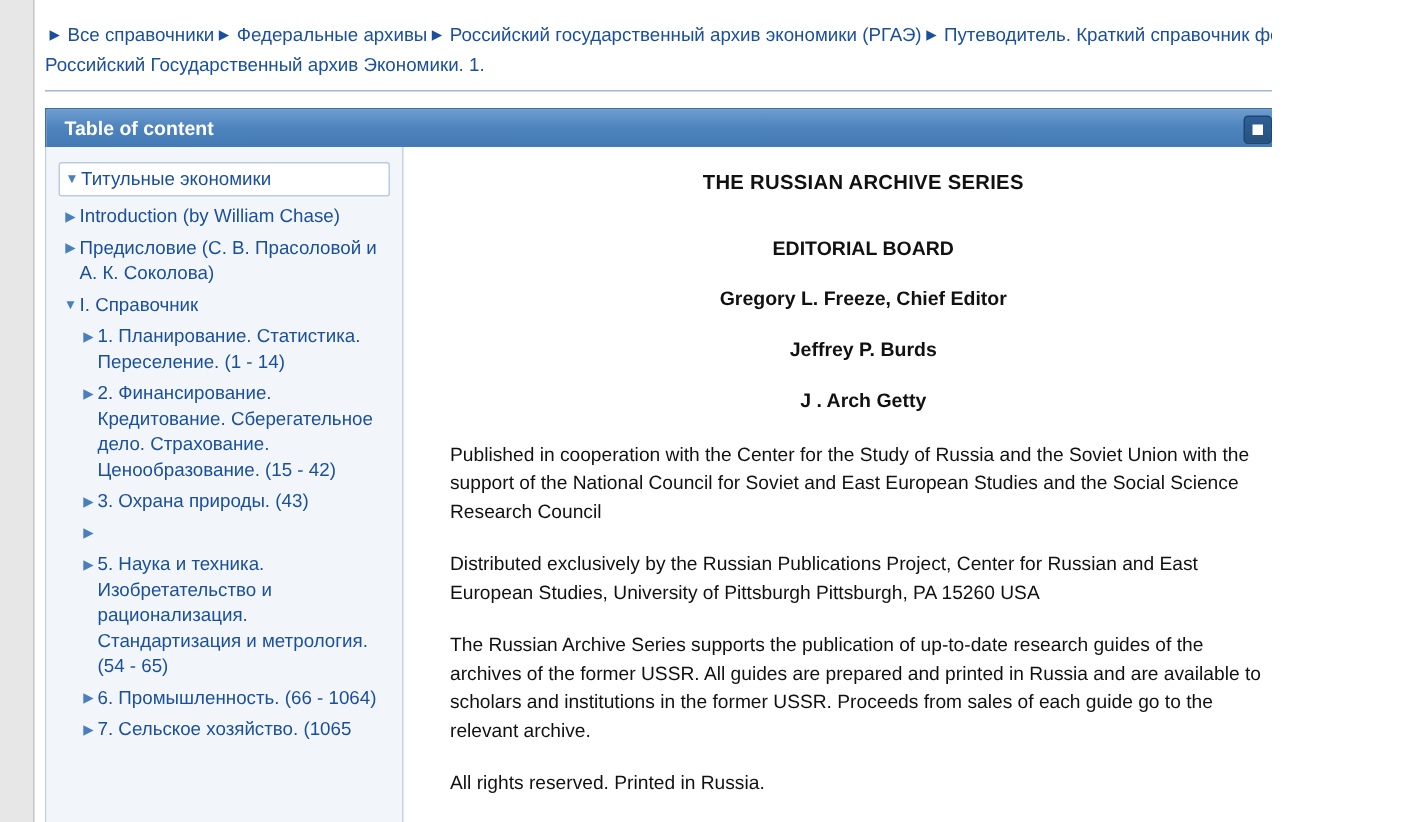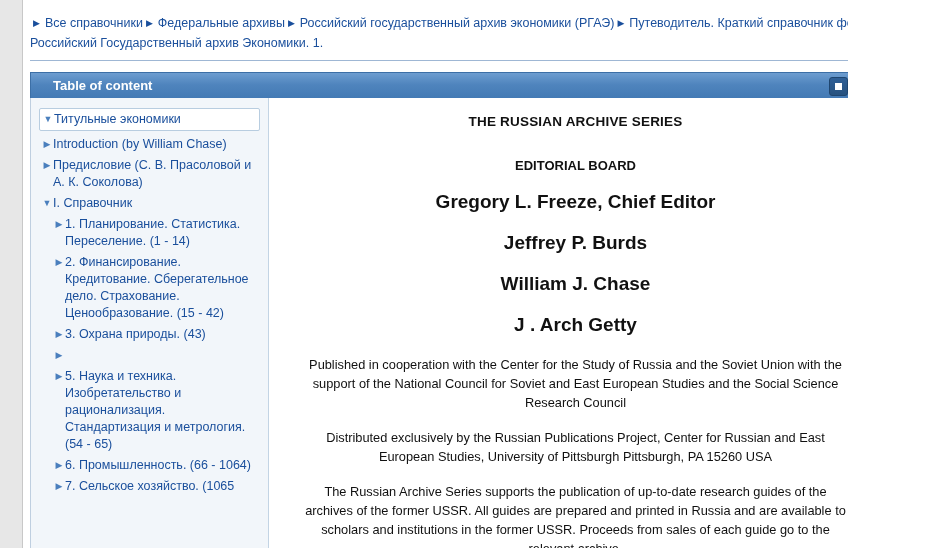--- a/index.html
+++ b/index.html
@@ -65,21 +65,21 @@
     width: 850px;
     height: 26px;
     background: linear-gradient(to bottom, #6d9dd0 0%, #4f84bd 45%, #4279b4 100%);
     border: 1px solid #3c6fa6;
     color: #ffffff;
     font-weight: bold;
     font-size: 13px;
   }
   .toc-bar .title {
     position: absolute;
-    left: 22px;
+    left: 12px;
     top: 5px;
     color: #ffffff;
   }
   .toc-bar .btns {
     position: absolute;
     right: 8px;
     top: 4px;
     display: flex;
     gap: 6px;
   }
@@ -170,24 +170,24 @@
     color: #111111;
     font-size: 12.8px;
   }
   .doc .center {
     text-align: center;
     font-weight: bold;
     margin: 0 0 0 0;
   }
   .doc .hl1 { font-size: 13.5px; letter-spacing: .2px; margin-bottom: 18px; text-align: center; }
   .doc .hl2 { font-size: 13px; margin-bottom: 18px; margin-top: 29px; }
-  .doc .name { font-size: 19px; margin-bottom: 19px; }
+  .doc .name { font-size: 13px; margin-bottom: 19px; }
   .doc p.body {
     margin: 0 0 16px 0;
-    text-align: center;
+    text-align: left;
     line-height: 19px;
     font-weight: normal;
   }
 </style>
 </head>
 <body>
 
 <div id="page">
 
   <div class="left-rail"></div>
@@ -258,21 +258,20 @@
           <span class="label">7. Сельское хозяйство. (1065</span>
         </li>
       </ul>
     </div>
 
     <div class="doc">
       <div class="center hl1">THE RUSSIAN ARCHIVE SERIES</div>
       <div class="center hl2">EDITORIAL BOARD</div>
       <div class="center name">Gregory L. Freeze, Chief Editor</div>
       <div class="center name">Jeffrey P. Burds</div>
-      <div class="center name">William J. Chase</div>
       <div class="center name">J . Arch Getty</div>
       <p class="body">Published in cooperation with the Center for the Study of Russia and the Soviet Union with the support of the National Council for Soviet and East European Studies and the Social Science Research Council</p>
       <p class="body">Distributed exclusively by the Russian Publications Project, Center for Russian and East European Studies, University of Pittsburgh Pittsburgh, PA 15260 USA</p>
       <p class="body">The Russian Archive Series supports the publication of up-to-date research guides of the archives of the former USSR. All guides are prepared and printed in Russia and are available to scholars and institutions in the former USSR. Proceeds from sales of each guide go to the relevant archive.</p>
       <p class="body">All rights reserved. Printed in Russia.</p>
 
     </div>
 
   </div>
 </div>

